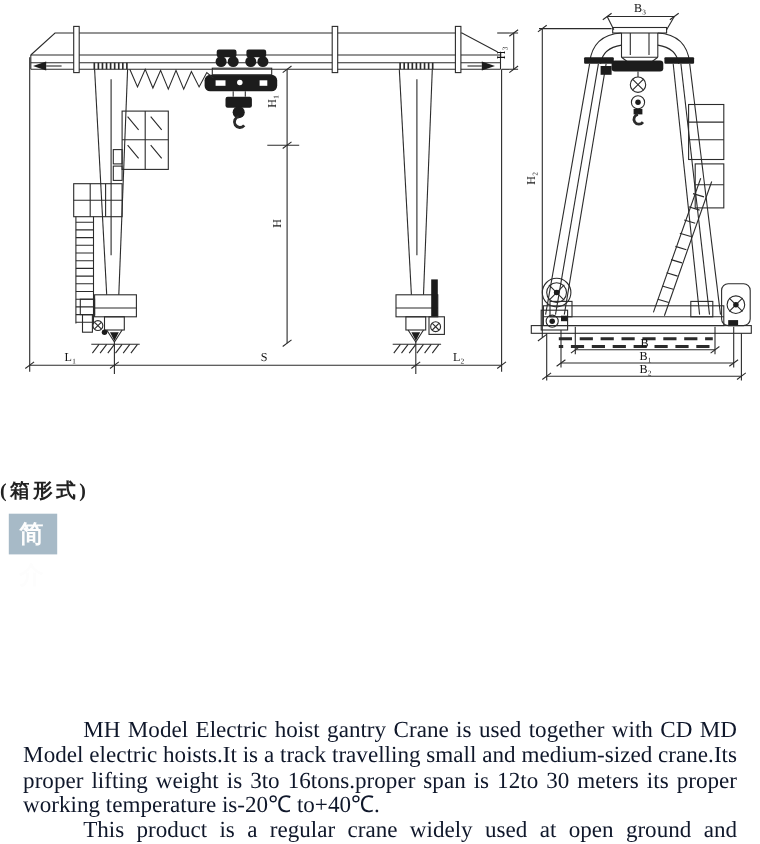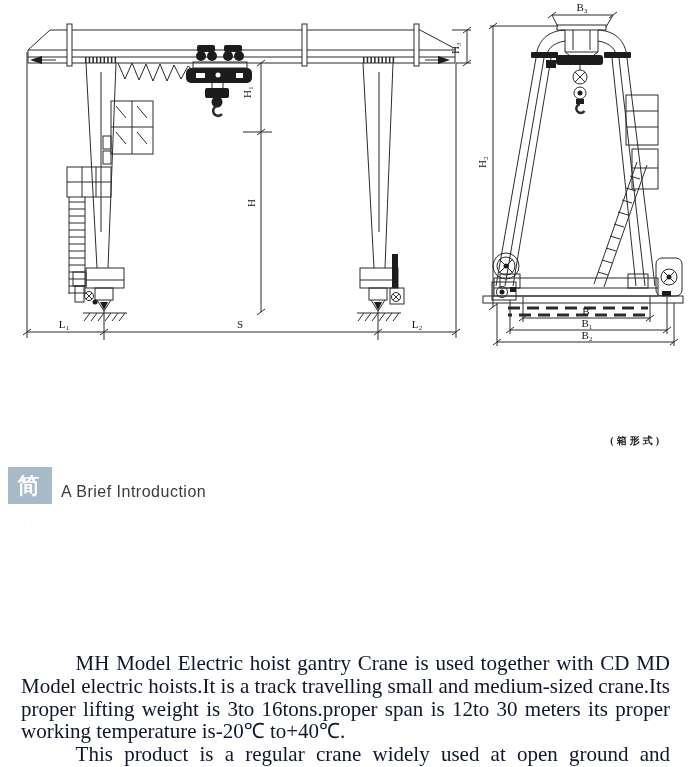--- a/index.html
+++ b/index.html
@@ -1,21 +1,21 @@
 <!DOCTYPE html>
 <html><head>
 <meta charset="utf-8">
 <style>
   html,body{margin:0;padding:0;background:#ffffff;}
   .page{position:relative;width:691px;height:767px;background:#ffffff;overflow:hidden;
         font-family:"Liberation Serif", serif;color:#1c1c1c;}
   svg{display:block;}
   .drawing{position:absolute;top:0;left:0;}
-  .caption{position:absolute;top:434px;left:0;width:662px;text-align:right;
-           font-size:10px;font-weight:bold;letter-spacing:3px;color:#222;}
+  .caption{position:absolute;top:434px;left:0;width:662px;text-align:left;
+           font-size:18px;font-weight:bold;letter-spacing:3px;color:#222;}
   .section-heading{position:absolute;top:467px;left:8px;display:flex;align-items:flex-end;gap:9px;}
   .badge{display:inline-block;width:44px;height:37px;background:#a7bac7;color:#fdfdfd;
          font-size:22px;font-weight:bold;text-align:center;line-height:37px;letter-spacing:3px;
          font-family:"Liberation Sans", sans-serif;}
   .section-title{font-family:"Liberation Sans", sans-serif;font-size:16px;color:#3b3b3b;
                  padding-bottom:3px;letter-spacing:0.5px;}
   .cn-text{position:absolute;top:524px;left:21px;right:21px;font-size:15.5px;font-weight:bold;
            line-height:28.5px;text-align:justify;color:#111;}
   .cn-text p{margin:0;text-indent:2em;}
   .en-text{position:absolute;top:652px;left:21px;right:21px;font-size:21px;
@@ -274,21 +274,20 @@
         <text class="dimlabel" x="587" y="327" text-anchor="middle">B₁</text>
         <text class="dimlabel" x="587" y="339" text-anchor="middle">B₂</text>
       </g>
     </g>
   </svg>
 
   <div class="caption">(箱形式)</div>
 
   <div class="section-heading">
     <span class="badge">简介</span>
-    <span class="section-title">A Brief Introduction</span>
   </div>
 
 
   <div class="en-text">
     <p>MH Model Electric hoist gantry Crane is used together with CD MD Model electric hoists.It is a track travelling small and medium-sized crane.Its proper lifting weight is 3to 16tons.proper span is 12to 30 meters its proper working temperature is-20℃ to+40℃.</p>
     <p>This product is a regular crane widely used at open ground and warehouses to track.unload or grab materials.It has 2controlling methods.namely ground control and cabin control .</p>
   </div>
 
 </div>
 

